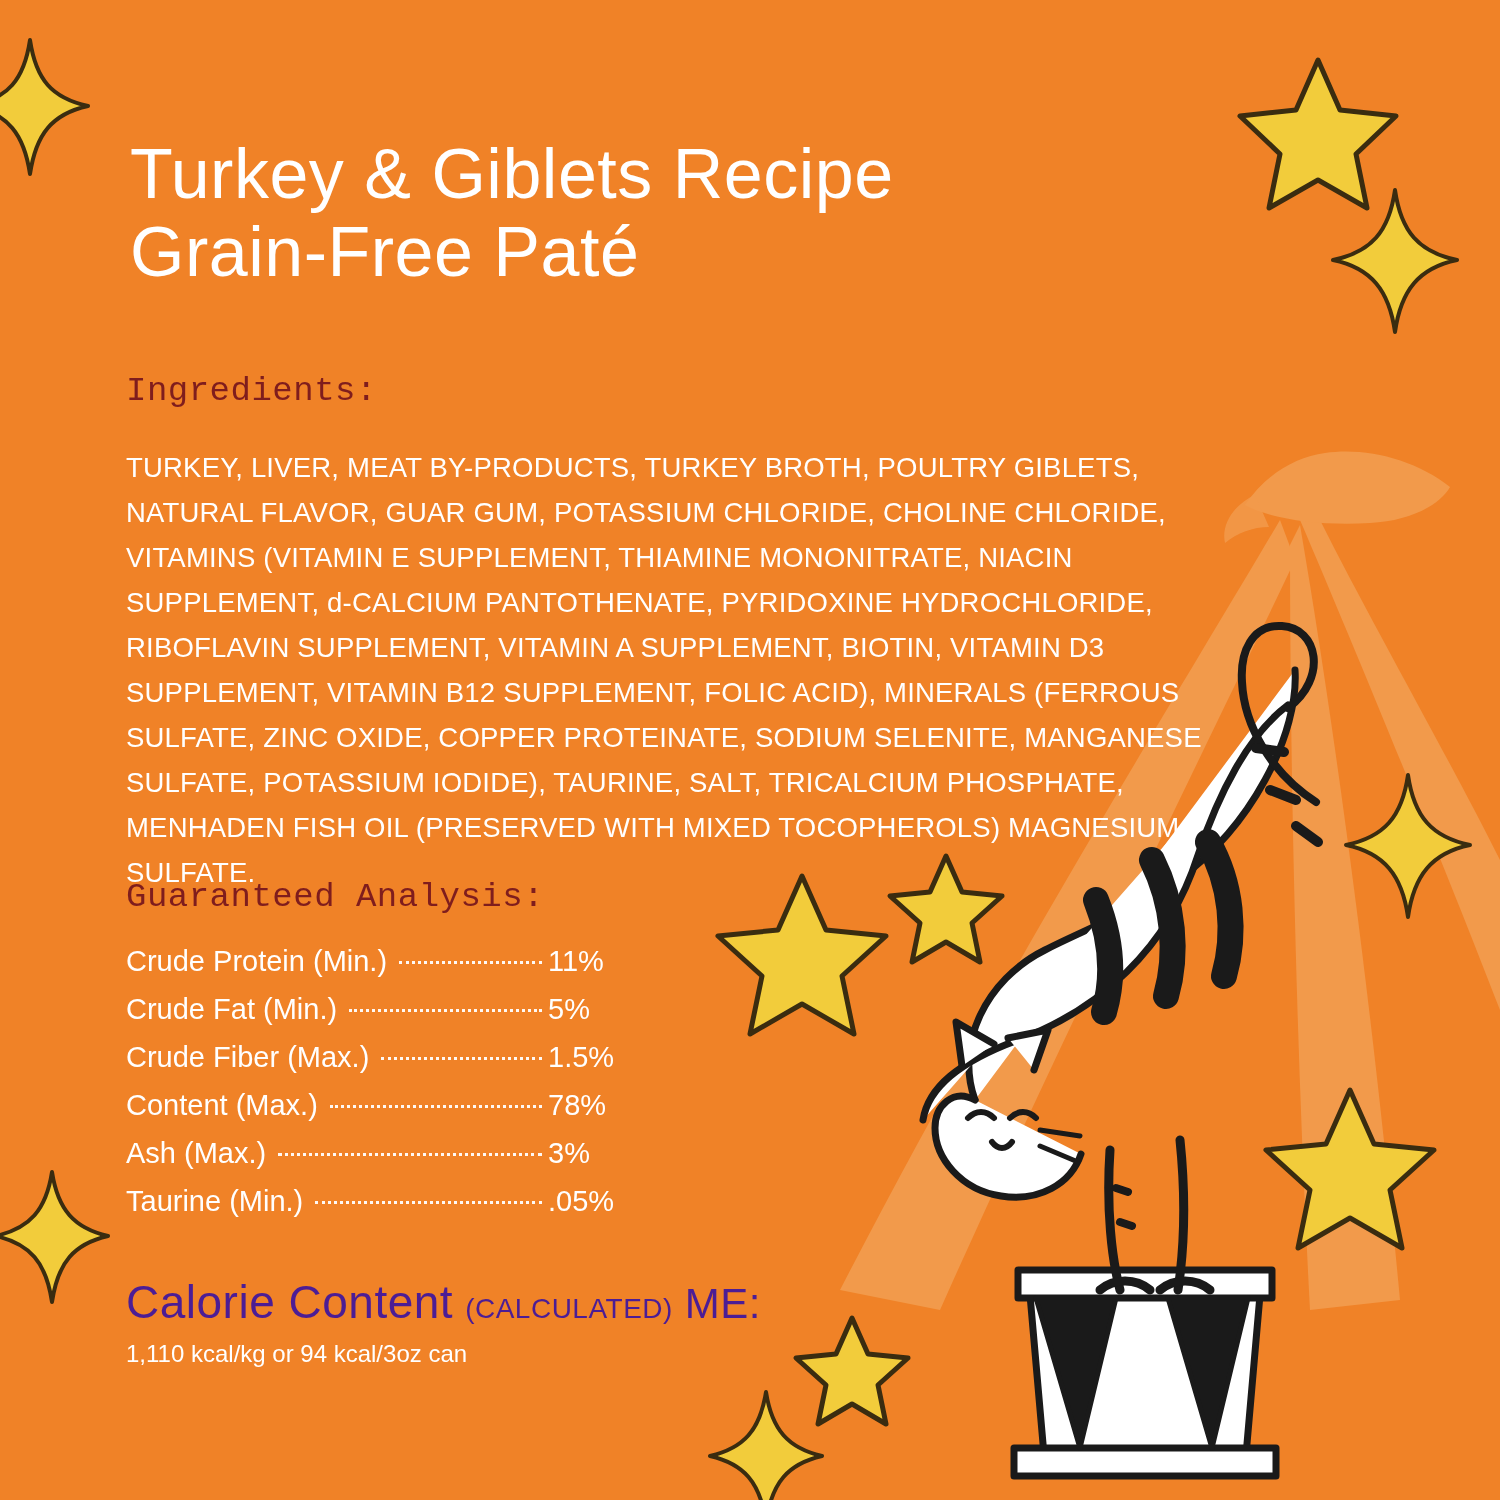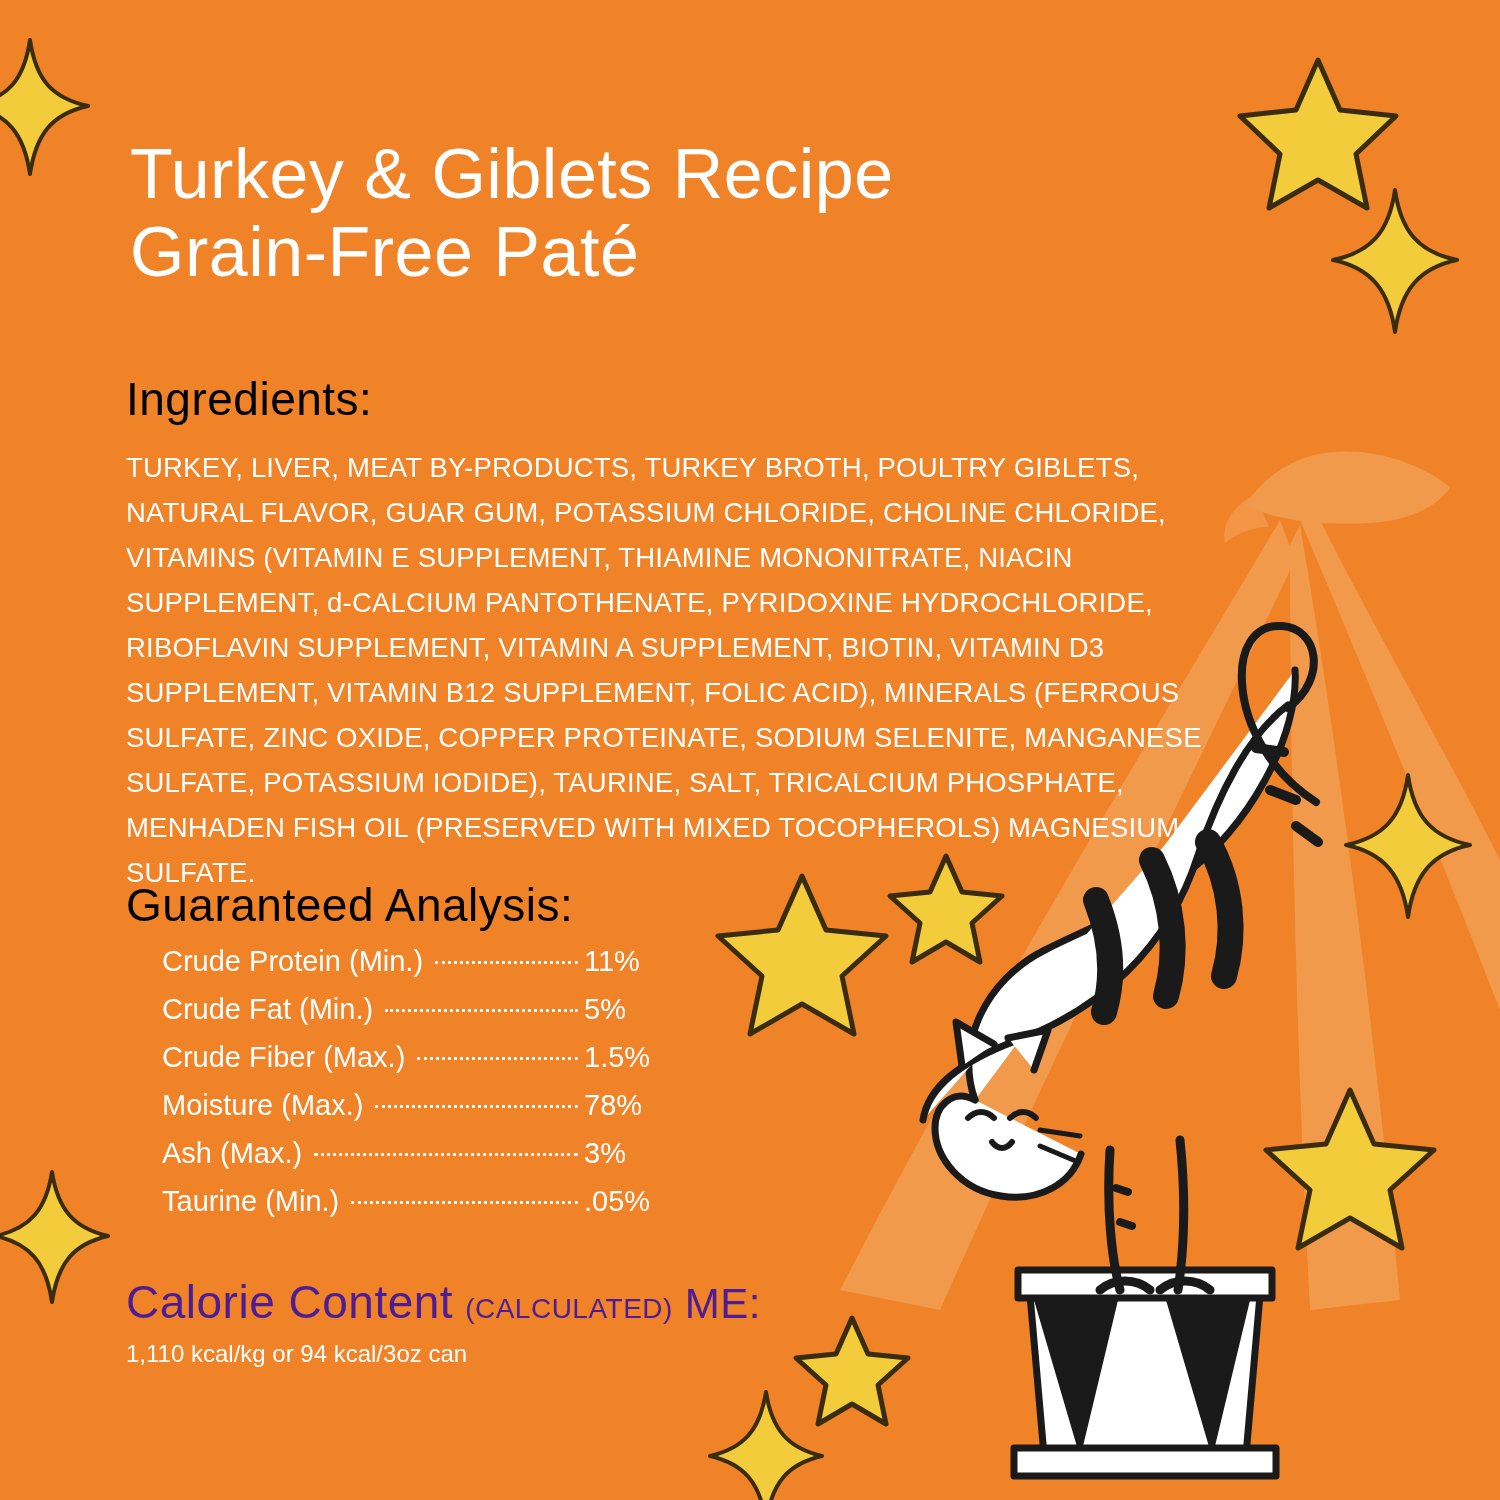--- a/index.html
+++ b/index.html
@@ -36,23 +36,24 @@
     left: 130px;
     top: 135px;
     width: 950px;
     color: #FFFFFF;
     font-size: 70px;
     line-height: 1.12;
     letter-spacing: 0.5px;
     font-weight: 400;
   }
   .section-head {
-    color: #000000;
-    font-size: 46px;
-    letter-spacing: 0.5px;
+    color: #7f1d1d;
+    font-size: 34px;
+    letter-spacing: 0.5px;
+    font-family: Liberation Mono, monospace;
   }
   #ingredients-head {
     position: absolute;
     left: 126px;
     top: 372px;
   }
   #ingredients-body {
     position: absolute;
     left: 126px;
     top: 445px;
@@ -67,21 +68,20 @@
     left: 126px;
     top: 878px;
   }
   #ga-table {
     position: absolute;
     left: 126px;
     top: 945px;
     width: 500px;
     color: #FFFFFF;
     font-size: 29px;
-    margin-left: 36px;
   }
   .ga-row {
     display: flex;
     align-items: baseline;
     height: 48px;
     white-space: nowrap;
   }
   .ga-label {
     flex: 0 0 auto;
     padding-right: 6px;
@@ -217,21 +217,21 @@
         <span class="ga-label">Crude Fat (Min.)</span>
         <span class="ga-dots"></span>
         <span class="ga-value">5%</span>
       </div>
       <div class="ga-row">
         <span class="ga-label">Crude Fiber (Max.)</span>
         <span class="ga-dots"></span>
         <span class="ga-value">1.5%</span>
       </div>
       <div class="ga-row">
-        <span class="ga-label">Moisture (Max.)</span>
+        <span class="ga-label">Content (Max.)</span>
         <span class="ga-dots"></span>
         <span class="ga-value">78%</span>
       </div>
       <div class="ga-row">
         <span class="ga-label">Ash (Max.)</span>
         <span class="ga-dots"></span>
         <span class="ga-value">3%</span>
       </div>
       <div class="ga-row">
         <span class="ga-label">Taurine (Min.)</span>

